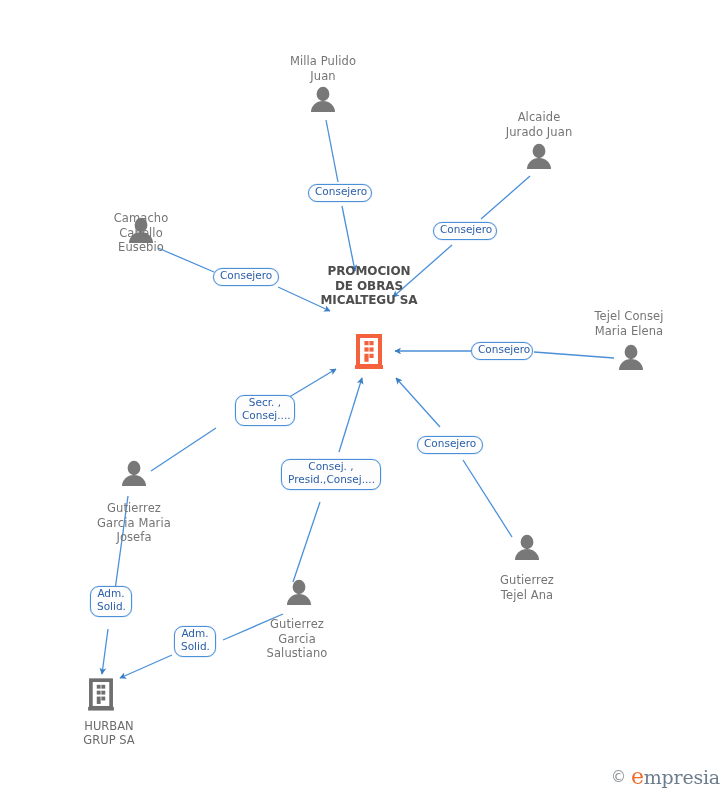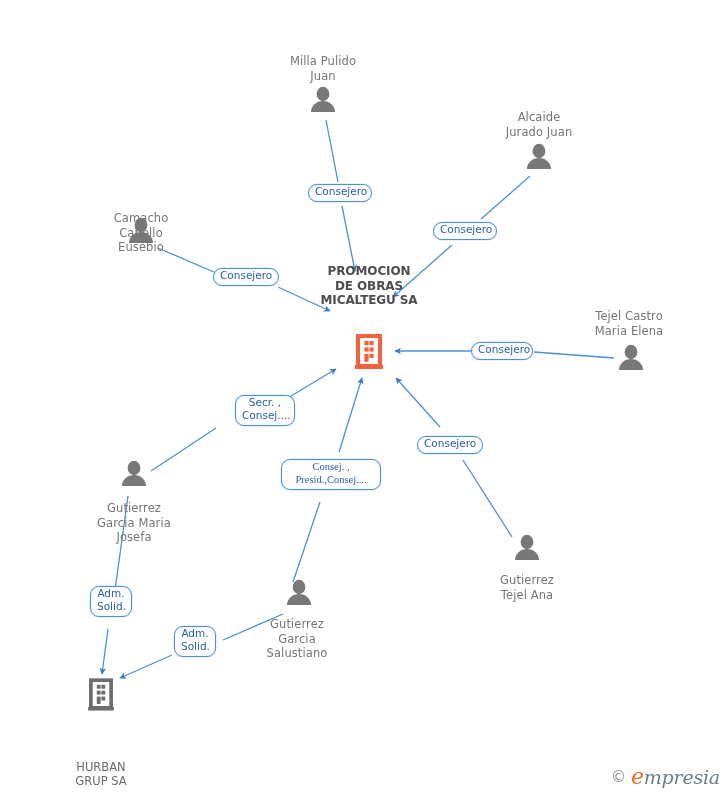--- a/index.html
+++ b/index.html
@@ -67,21 +67,20 @@
     display: flex;
     align-items: center;
     gap: 5px;
   }
   .wm-c {
     color: #8a8f96;
     font-size: 15px;
   }
   .wm-text {
     font-family: "DejaVu Serif", "Liberation Serif", serif;
-    font-style: italic;
     font-size: 19px;
     color: #6b7c8c;
     letter-spacing: -0.2px;
   }
   .wm-text .e {
     color: #ef6c2a;
     font-size: 22px;
   }
 </style>
 </head>
@@ -166,42 +165,42 @@
 </svg>
 
 <div id="labels">
     <div class="node person-label" style="left: 223px; top: 54px; width: 200px;">Milla Pulido
 Juan</div>
     <div class="node person-label" style="left: 439px; top: 110px; width: 200px;">Alcaide
 Jurado Juan</div>
     <div class="node person-label" style="left: 41px; top: 165px; width: 200px; margin-top: 46px;">Camacho
 Cabello
 Eusebio</div>
-    <div class="node person-label" style="left: 529px; top: 309px; width: 200px;">Tejel Castro
+    <div class="node person-label" style="left: 529px; top: 309px; width: 200px;">Tejel Consej
 Maria Elena</div>
     <div class="node person-label" style="left: 34px; top: 501px; width: 200px;">Gutierrez
 Garcia Maria
 Josefa</div>
     <div class="node person-label" style="left: 427px; top: 573px; width: 200px;">Gutierrez
 Tejel Ana</div>
     <div class="node person-label" style="left: 197px; top: 617px; width: 200px;">Gutierrez
 Garcia
 Salustiano</div>
     <div class="node center-label" style="left: 269px; top: 256px; width: 200px; margin-top: 8px;">PROMOCION
 DE OBRAS
 MICALTEGU SA</div>
-    <div class="node company-label" style="left: 1px; top: 760px; width: 200px;">HURBAN
+    <div class="node company-label" style="left: 1px; top: 719px; width: 200px; padding-left: 8px;">HURBAN
 GRUP SA</div>
     <div class="edge-label" style="width: 64px; left: 308px; top: 184px;">Consejero</div>
     <div class="edge-label" style="width: 64px; left: 433px; top: 222px;">Consejero</div>
     <div class="edge-label" style="width: 66px; left: 213px; top: 268px;">Consejero</div>
     <div class="edge-label" style="width: 62px; left: 471px; top: 342px;">Consejero</div>
     <div class="edge-label" style="width: 60px; left: 215px; top: 395px; margin-left: 20px;">Secr. ,
 Consej....</div>
-    <div class="edge-label" style="width: 100px; left: 281px; top: 459px; font-family: Liberation Serif, serif;">Consej. ,
+    <div class="edge-label" style="width: 100px; left: 281px; top: 459px;">Consej. ,
 Presid.,Consej....</div>
     <div class="edge-label" style="width: 66px; left: 417px; top: 436px;">Consejero</div>
     <div class="edge-label" style="width: 42px; left: 90px; top: 586px;">Adm.
 Solid.</div>
     <div class="edge-label" style="width: 42px; left: 174px; top: 626px;">Adm.
 Solid.</div>
   </div>
 
 <div class="watermark">
   <span class="wm-c">©</span>

